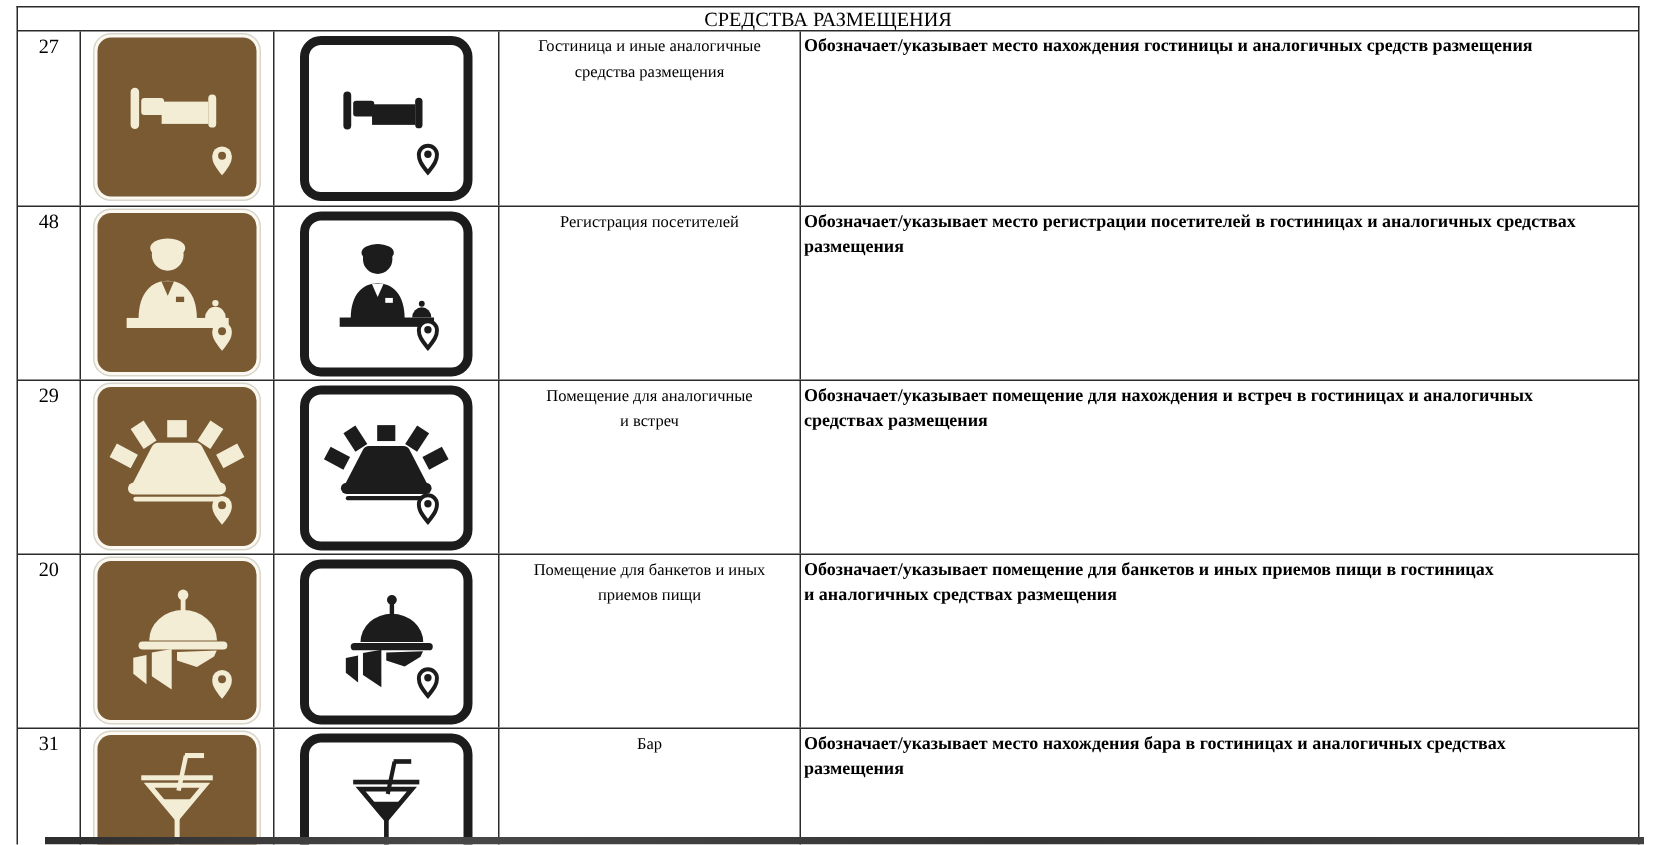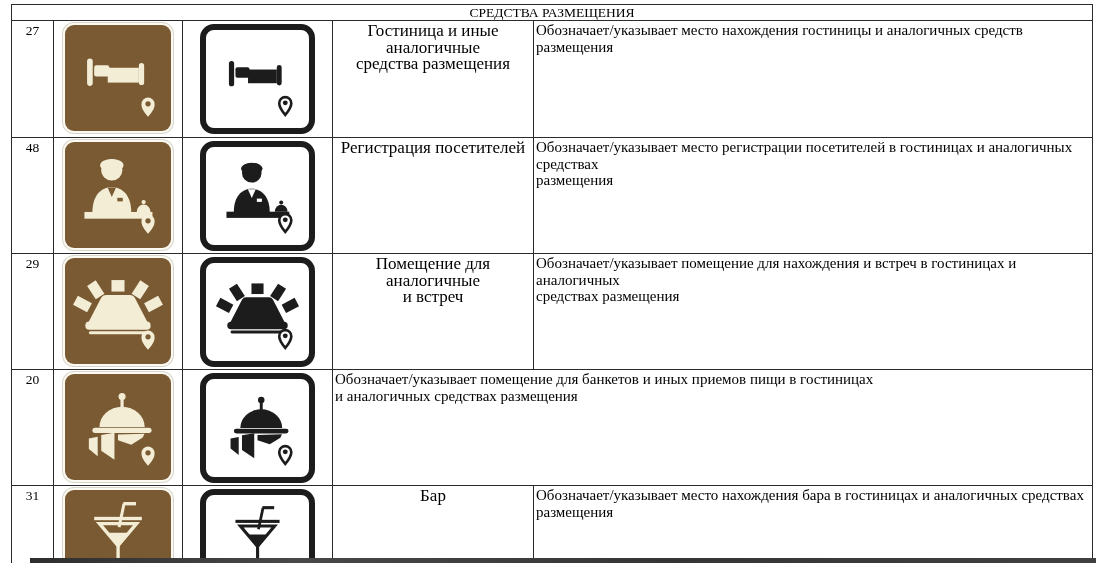--- a/index.html
+++ b/index.html
@@ -17,22 +17,22 @@
     height:15px;border-bottom:1px solid #2b2b2b;
     text-align:center;font-size:13.5px;line-height:15px;
   }
   .trow{display:flex;height:115px;border-bottom:1px solid #2b2b2b;}
   .trow:nth-child(2){height:116px;}
   .trow:last-child{border-bottom:none;height:135px;}
   .cell{border-right:1px solid #2b2b2b;box-sizing:border-box;flex:none;}
   .c-num{width:42px;text-align:center;font-size:13.5px;padding-top:2px;}
   .c-sign1{width:129px;display:flex;justify-content:center;align-items:flex-start;}
   .c-sign2{width:150px;display:flex;justify-content:center;align-items:flex-start;}
-  .c-name{width:201px;text-align:center;font-size:17px;line-height:16.5px;padding-top:2px;white-space:pre-line;}
-  .c-desc{flex:1 1 auto;border-right:none;font-size:15px;line-height:16.5px;padding:1px 4px 0 2px;white-space:pre-line;}
+  .c-name{width:201px;text-align:center;font-size:11px;line-height:16.5px;padding-top:2px;white-space:pre-line;}
+  .c-desc{flex:1 1 auto;border-right:none;font-size:12px;line-height:16.5px;padding:1px 4px 0 2px;white-space:pre-line;font-weight:bold;}
 
   
   .sign{position:relative;flex:none;}
   .sign-brown{
     width:106px;height:106px;margin-top:4px;border-radius:9px;
     background:var(--sign-brown,#7a5a33);
     box-shadow:0 0 0 2px #fbf9f1, 0 0 0 3px #d9d5ca;
     --pict:var(--sign-cream,#f3edd6);
     --bgcol:var(--sign-brown,#7a5a33);
     --pin-fill:var(--sign-cream,#f3edd6);
@@ -214,20 +214,22 @@
     <div class="cell c-sign2">
       <div class="sign sign-black">
         <svg class="face" viewBox="0 0 60 60">
             <use href="#g-banquet"></use>
           </svg>
         <svg class="face" viewBox="0 0 60 60">
             <use href="#g-pin"></use>
           </svg>
       </div>
     </div>
+    <div class="cell c-name">Помещение для банкетов и иных
+приемов пищи</div>
     <div class="cell c-desc">Обозначает/указывает помещение для банкетов и иных приемов пищи в гостиницах
 и аналогичных средствах размещения</div>
   </div>
 
   <div class="trow">
     <div class="cell c-num">31</div>
     <div class="cell c-sign1">
       <div class="sign sign-brown">
         <svg class="face" viewBox="0 0 60 60">
             <use href="#g-bar"></use>

